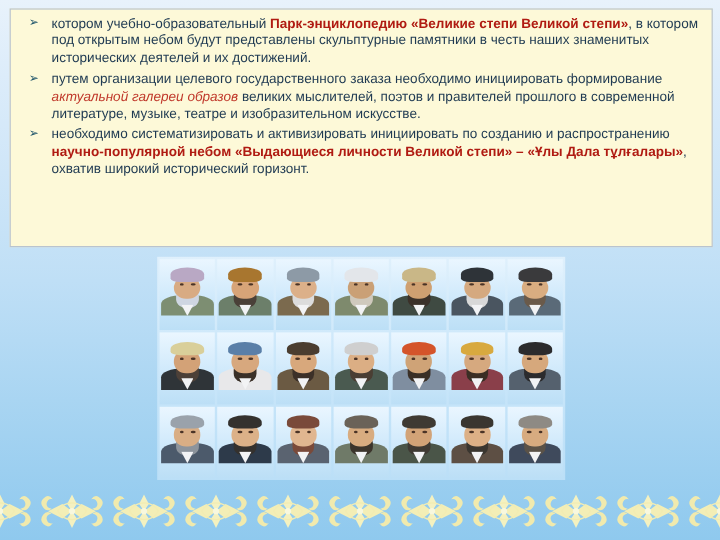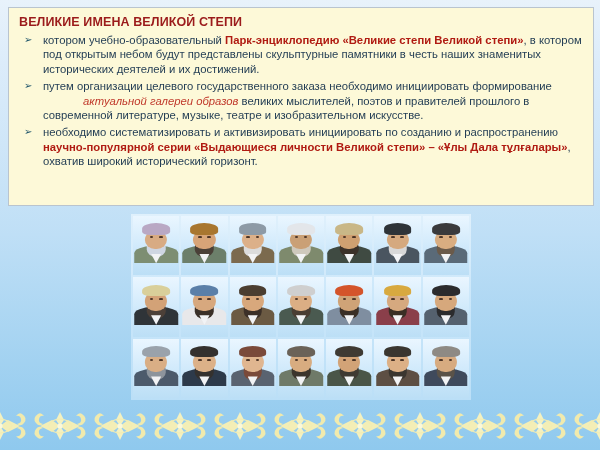--- a/index.html
+++ b/index.html
@@ -78,21 +78,20 @@
   }
 
   .em-red {
     color: #b01b12;
     font-weight: bold;
   }
   .em-red-italic {
     color: #c0392b;
     font-style: italic;
     font-weight: normal;
-    margin-left: 40px;
   }
 
   
   .gallery {
     position: absolute;
     left: 131px;
     top: 214px;
     width: 340px;
     height: 186px;
     background: linear-gradient(180deg, #dff0fc 0%, #cbe7fa 45%, #bbdff7 100%);
@@ -210,34 +209,33 @@
     height: 48px;
   }
 </style>
 </head>
 <body>
 
 <div class="slide">
 
   <div class="content-card">
 
-    <div class="card-title">ВЕЛИКИЕ ИМЕНА ВЕЛИКОЙ СТЕПИ</div>
 
     <ul class="bullet-list">
       <li class="bullet-item">
         <span class="bullet-marker">➢</span>
         <span class="bullet-text"><span>котором учебно-образовательный </span><span class="em-red">Парк-энциклопедию «Великие степи Великой степи»</span><span>, в котором под открытым небом будут представлены скульптурные памятники в честь наших знаменитых исторических деятелей и их достижений.</span></span>
       </li>
       <li class="bullet-item">
         <span class="bullet-marker">➢</span>
         <span class="bullet-text"><span>путем организации целевого государственного заказа необходимо инициировать формирование </span><span class="em-red-italic">актуальной галереи образов</span><span> великих мыслителей, поэтов и правителей прошлого в современной литературе, музыке, театре и изобразительном искусстве.</span></span>
       </li>
       <li class="bullet-item">
         <span class="bullet-marker">➢</span>
-        <span class="bullet-text"><span>необходимо систематизировать и активизировать инициировать по созданию и распространению </span><span class="em-red">научно-популярной серии «Выдающиеся личности Великой степи» – «Ұлы Дала тұлғалары»</span><span>, охватив широкий исторический горизонт.</span></span>
+        <span class="bullet-text"><span>необходимо систематизировать и активизировать инициировать по созданию и распространению </span><span class="em-red">научно-популярной небом «Выдающиеся личности Великой степи» – «Ұлы Дала тұлғалары»</span><span>, охватив широкий исторический горизонт.</span></span>
       </li>
     </ul>
   </div>
 
   <div class="gallery">
       <div class="portrait">
         <div class="figure">
           <div class="body" style="background: rgb(125, 142, 114);"></div>
           <div class="beard" style="background: rgb(207, 214, 226);"></div>
           <div class="head" style="background: rgb(216, 171, 131);"></div>

